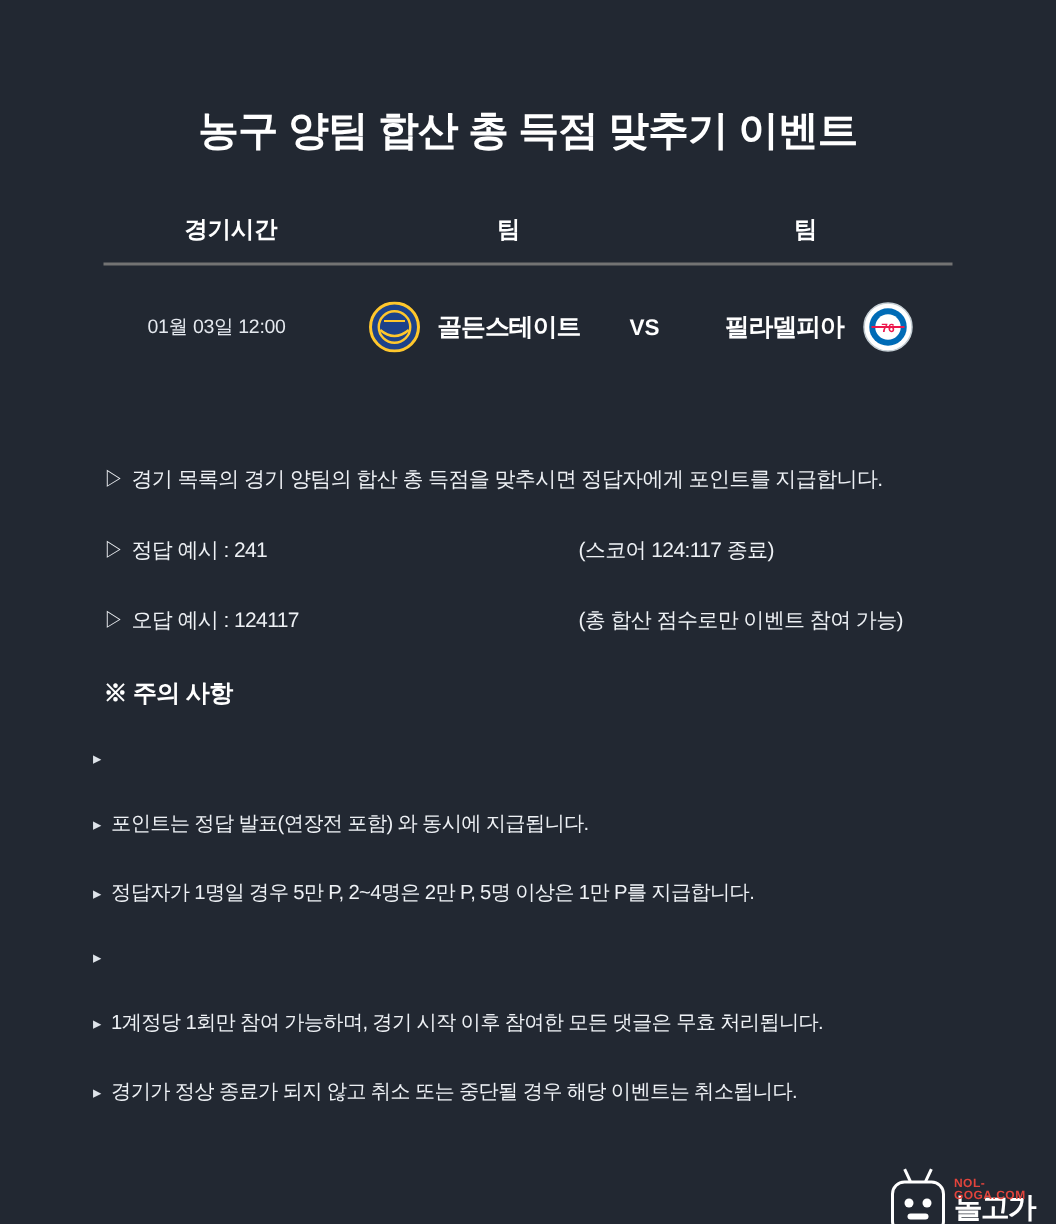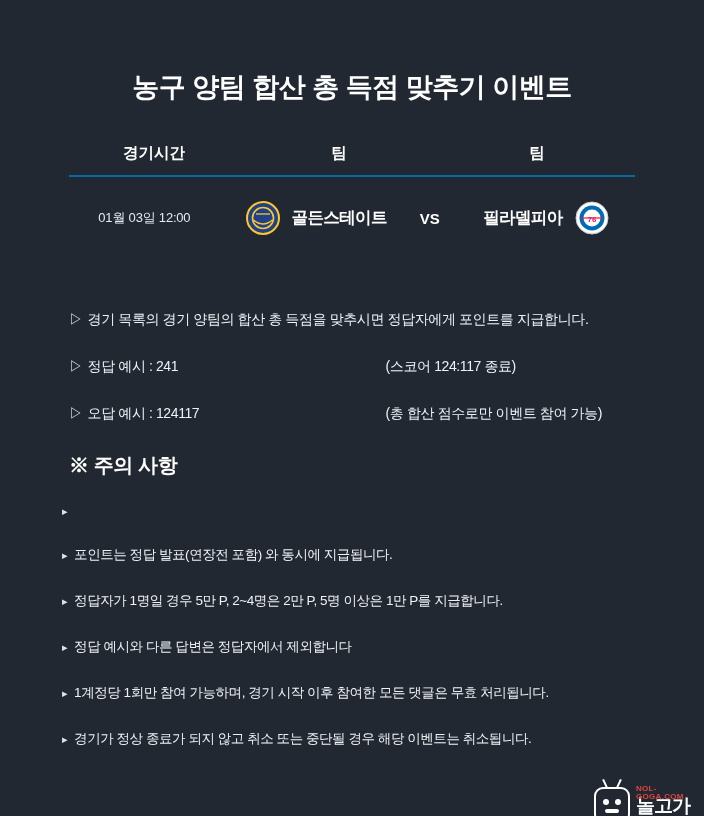--- a/index.html
+++ b/index.html
@@ -30,21 +30,21 @@
 
   
   .match-table {
     width: 566px;
     margin: 38px auto 0 auto;
   }
   .match-head {
     display: flex;
     align-items: flex-end;
     padding-bottom: 11px;
-    border-bottom: 2px solid #0369a1;
+    border-bottom: 2px solid #737373;
   }
   .match-head .col {
     font-size: 15.5px;
     font-weight: bold;
     color: #ffffff;
     text-align: center;
   }
   .col-time  { width: 170px; }
   .col-team1 { width: 200px; }
   .col-team2 { width: 196px; }
@@ -95,21 +95,21 @@
     margin-bottom: 29px;
     letter-spacing: -0.4px;
   }
   .rule-line .marker { margin-right: 5px; color: #eef1f5; }
   .rule-line .left { width: 298px; }
   .rule-line .right { color: #eef1f5; }
 
   .notice-title {
     width: 566px;
     margin: 14px auto 0 auto;
-    font-size: 20px;
+    font-size: 16px;
     font-weight: bold;
     color: #ffffff;
     letter-spacing: -0.4px;
   }
   .notice-list { width: 596px; margin: 26px auto 0 auto; padding-left: 8px; }
   .notice-item {
     display: flex;
     align-items: baseline;
     font-size: 13.5px;
     color: #eef1f5;
@@ -230,21 +230,20 @@
     <div class="notice-item">
       <span class="bullet">▸</span>
       <span>포인트는 정답 발표(연장전 포함) 와 동시에 지급됩니다.</span>
     </div>
     <div class="notice-item">
       <span class="bullet">▸</span>
       <span>정답자가 1명일 경우 5만 P, 2~4명은 2만 P, 5명 이상은 1만 P를 지급합니다.</span>
     </div>
     <div class="notice-item">
       <span class="bullet">▸</span>
-      <span>정답 예시와 다른 답변은 정답자에서 제외합니다</span>
     </div>
     <div class="notice-item">
       <span class="bullet">▸</span>
       <span>1계정당 1회만 참여 가능하며, 경기 시작 이후 참여한 모든 댓글은 무효 처리됩니다.</span>
     </div>
     <div class="notice-item">
       <span class="bullet">▸</span>
       <span>경기가 정상 종료가 되지 않고 취소 또는 중단될 경우 해당 이벤트는 취소됩니다.</span>
     </div>
   </div>

